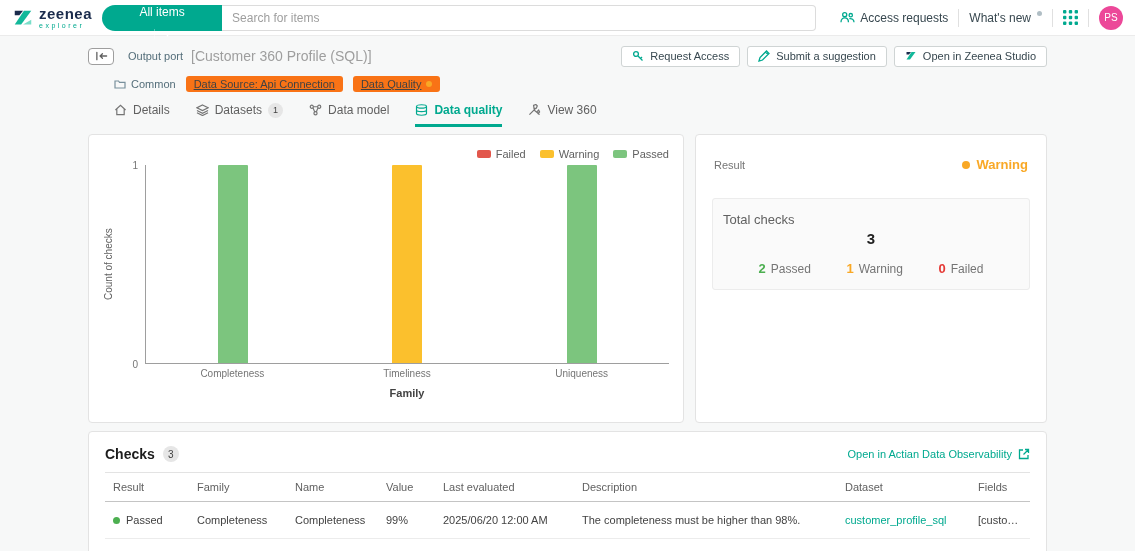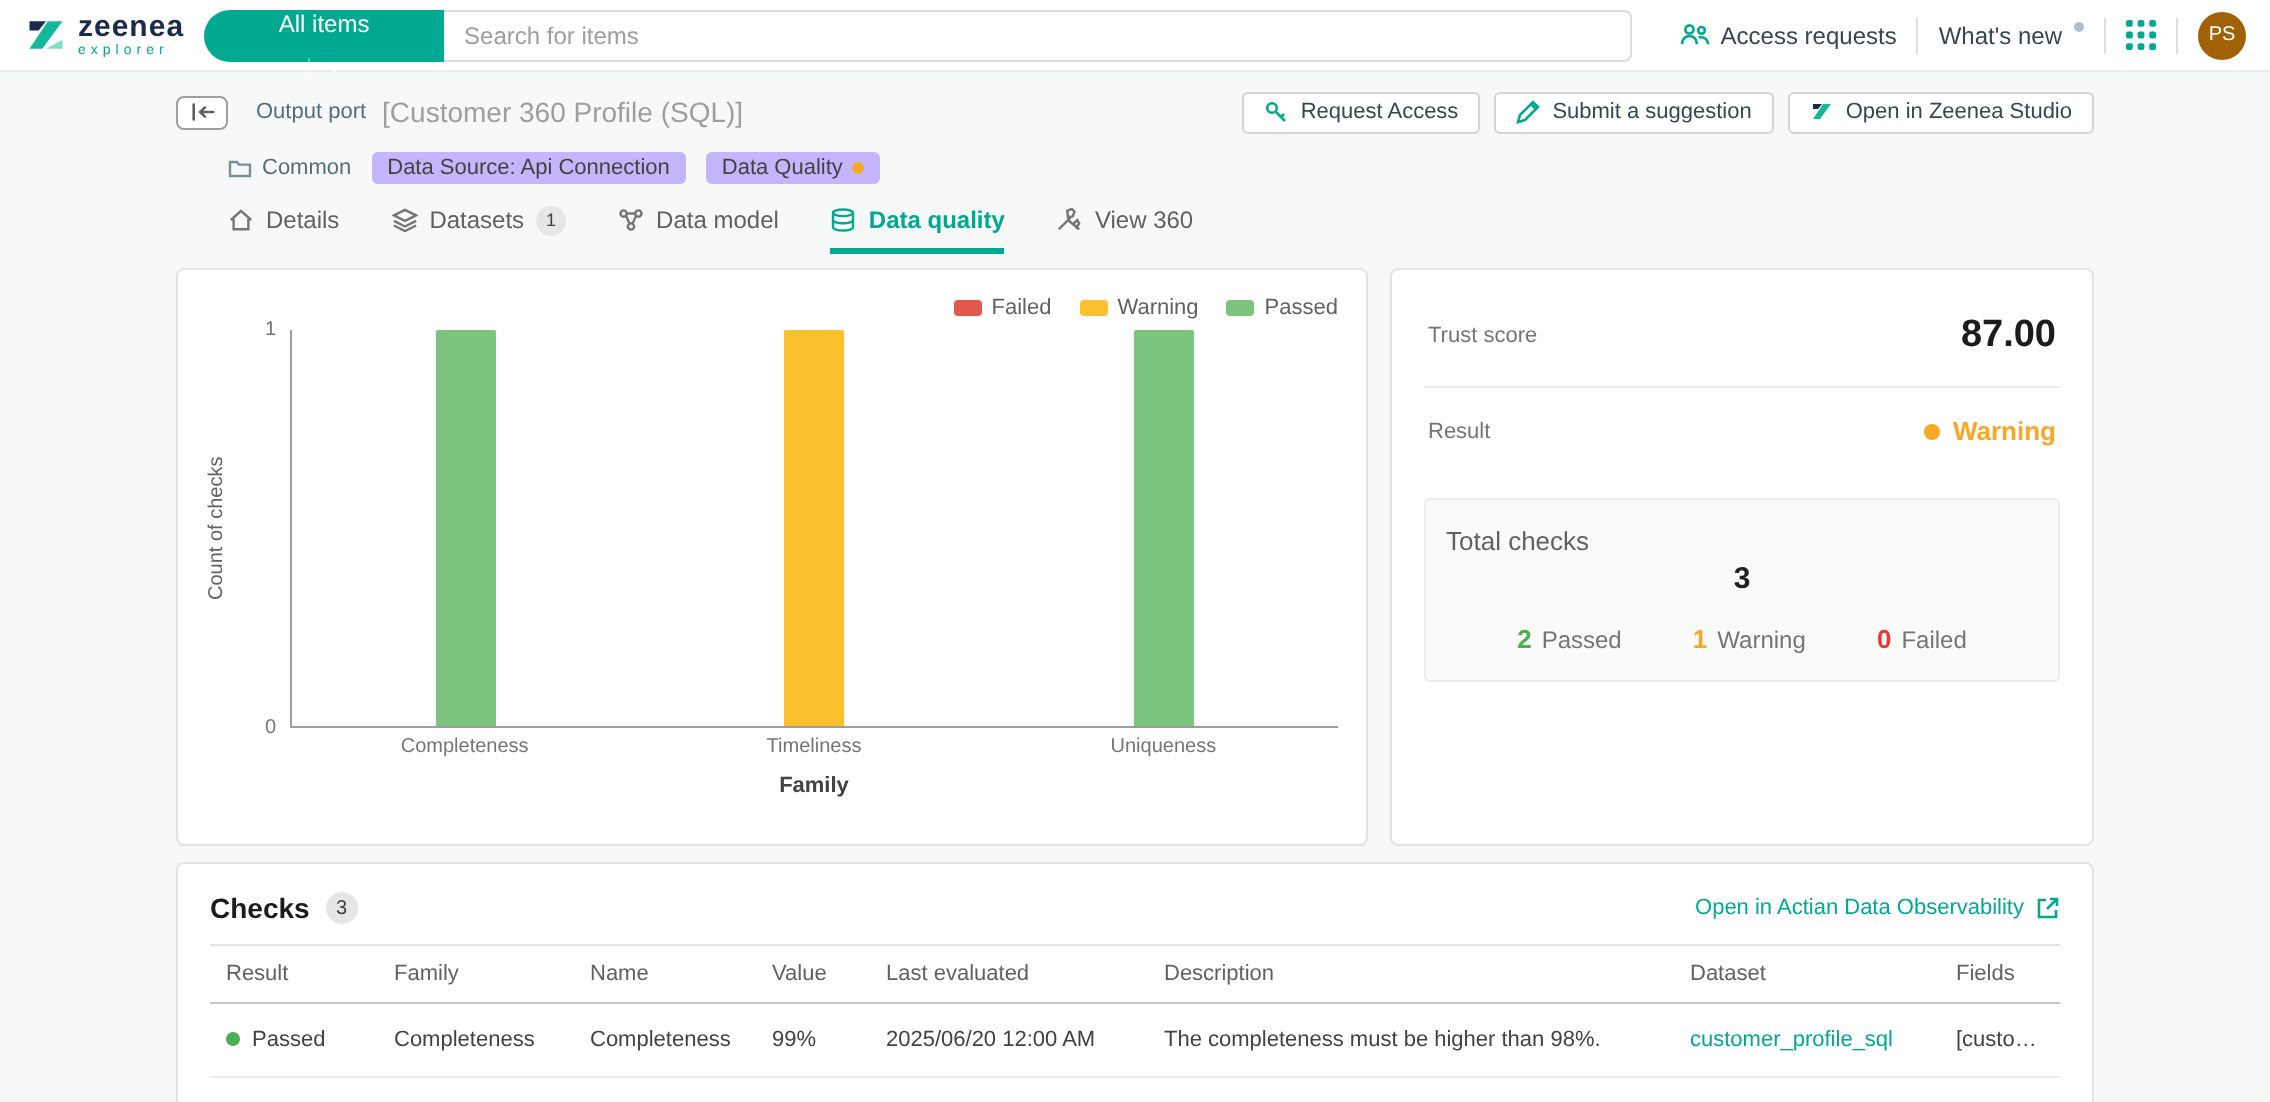--- a/index.html
+++ b/index.html
@@ -24,42 +24,42 @@
   .search-box input { border:none; outline:none; width:100%; font-size:12px;
     font-family:inherit; color:#424242; background:transparent; }
   .search-box input::placeholder { color:#9e9e9e; }
   .topbar-right { margin-left:auto; display:flex; align-items:center; gap:10px; }
   .tb-action { display:flex; align-items:center; gap:5px; font-size:12px; color:#37474f;
     cursor:pointer; white-space:nowrap; background:none; border:none; font-family:inherit; }
   .notif-dot { width:5px; height:5px; border-radius:50%; background:#b0bec5;
     display:inline-block; margin:-8px 0 0 1px; }
   .tb-divider { width:1px; height:18px; background:#e0e0e0; }
   .apps-btn { background:none; border:none; cursor:pointer; display:flex; align-items:center; }
-  .avatar { width:24px; height:24px; border-radius:50%; background:#a16207; color:#fff;
+  .avatar { width:24px; height:24px; border-radius:50%; background:#ec4899; color:#fff;
     font-size:10px; font-weight:normal; display:flex; align-items:center; justify-content:center;
     cursor:pointer; }
 
   
   .container { width:959px; margin:6px auto 0; }
 
   
   .header-row { display:flex; align-items:center; gap:8px; height:28px; }
   .back-btn { display:flex; align-items:center; justify-content:center; width:26px; height:17px;
     border:1px solid #9e9e9e; border-radius:4px; background:#fff; cursor:pointer; color:#616161; }
   .kicker { font-size:11px; color:#546e7a; white-space:nowrap; margin-left:6px; }
   .page-title { font-size:16px; font-weight:bold; color:#1c1c1c; white-space:nowrap; margin-left:4px; }
   .page-subtitle { font-size:14px; color:#9e9e9e; white-space:nowrap; }
   .header-buttons { margin-left:auto; display:flex; gap:7px; }
   .hbtn { display:flex; align-items:center; gap:6px; height:21px; padding:0 10px;
     background:#fff; border:1px solid #cfd4d4; border-radius:3px; font-size:11px;
     color:#37474f; cursor:pointer; font-family:inherit; white-space:nowrap; }
   .meta-row { display:flex; align-items:center; gap:10px; margin:5px 0 0 26px; height:18px; }
   .meta-item { display:flex; align-items:center; gap:5px; font-size:11px; color:#546e7a; }
-  .chip { display:flex; align-items:center; gap:5px; background:#c4b5fd; border-radius:3px;
-    padding:2px 8px; font-size:11px; color:#424242; }
+  .chip { display:flex; align-items:center; gap:5px; background:#f97316; border-radius:3px;
+    padding:2px 8px; font-size:11px; color:#424242;text-decoration:underline; }
   .q-dot { width:6px; height:6px; border-radius:50%; background:#f9a825; display:inline-block; }
 
   
   .tabs { display:flex; align-items:center; gap:26px; margin:9px 0 0 26px; height:26px; }
   .tab { display:flex; align-items:center; gap:6px; font-size:12px; color:#616161;
     cursor:pointer; padding-bottom:7px; border-bottom:3px solid transparent; background:none;
     border-top:none;border-left:none;border-right:none; font-family:inherit; }
   .tab svg { stroke:#757575; }
   .tab.active { color:#00a98f; font-weight:bold; border-bottom-color:#00a98f; }
   .tab.active svg { stroke:#00a98f; }
@@ -337,24 +337,20 @@
         <div class="xlabels">
             <div class="xlab">Completeness</div>
             <div class="xlab">Timeliness</div>
             <div class="xlab">Uniqueness</div>
           </div>
         <div class="xtitle">Family</div>
       </div>
     </section>
 
     <section class="card summary-card">
-      <div class="srow trust">
-        <span class="srow-label">Trust score</span>
-        <span class="trust-value">87.00</span>
-      </div>
       <div class="srow">
         <span class="srow-label">Result</span>
         <span class="result-value" style="color: rgb(249, 168, 37);">
           <span class="dot" style="background: rgb(249, 168, 37);"></span>
           <span>Warning</span>
         </span>
       </div>
       <div class="totals-box">
         <div class="total-label">Total checks</div>
         <div class="total-value">3</div>

